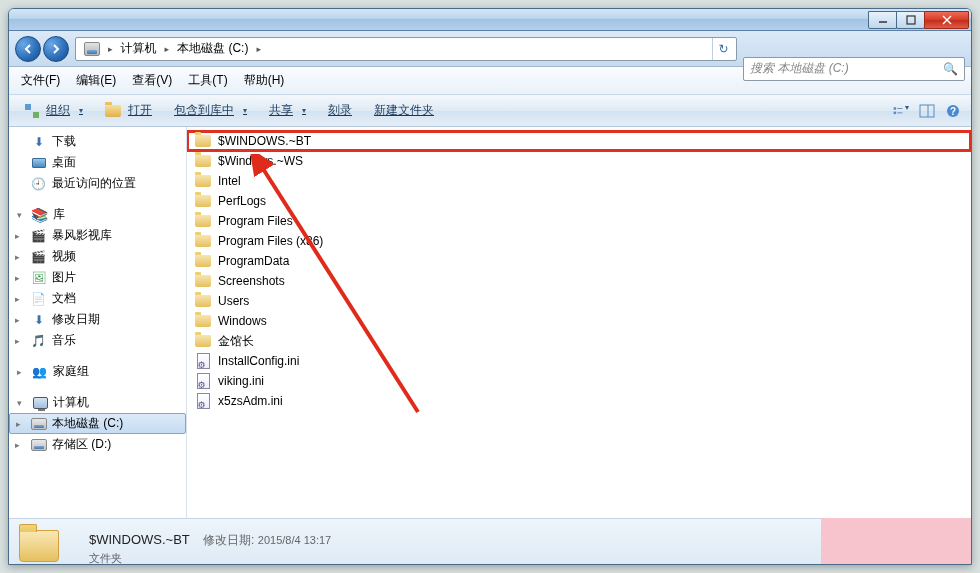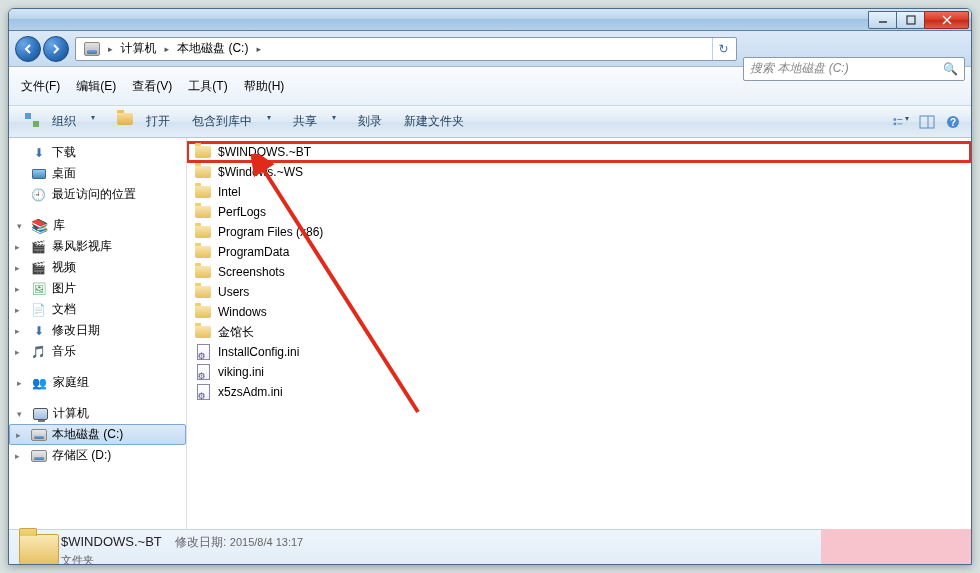--- a/index.html
+++ b/index.html
@@ -20,25 +20,25 @@
 .navbtn.fwd{background:radial-gradient(circle at 30% 30%,#6aa8e6,#2a6db8 60%,#1a4a80);}
 .addr{flex:1;height:24px;background:#fff;border:1px solid #8a9aab;border-radius:2px;display:flex;align-items:center;padding:0 2px;gap:2px;font-size:12px;}
 .addr .seg{display:flex;align-items:center;gap:4px;padding:2px 6px;cursor:pointer;}
 .addr .chev{color:#555;font-size:9px;}
 .addr .driveico{width:16px;height:14px;background:linear-gradient(180deg,#e3e3e3,#b5b5b5);border:1px solid #888;border-radius:2px;position:relative;}
 .addr .driveico::after{content:"";position:absolute;left:2px;right:2px;bottom:1px;height:4px;background:linear-gradient(180deg,#7ea8d8,#4a77a8);border-radius:1px;}
 .refresh{width:22px;height:22px;border-left:1px solid #bcd0e2;display:flex;align-items:center;justify-content:center;margin-left:auto;cursor:pointer;color:#3a6fa8;}
 .searchbox{width:222px;height:24px;border:1px solid #8a9aab;border-radius:2px;background:#fff;display:flex;align-items:center;padding:0 6px;font-size:12px;color:#888;font-style:italic;margin-top:40px;}
 .searchbox .mag{margin-left:auto;color:#4a77a8;font-style:normal;}
 
-.menubar{height:39px;background:linear-gradient(180deg,#fafcff,#e9f1f9);border-bottom:1px solid #cad9e8;display:flex;align-items:center;font-size:12px;padding:0 4px;}
+.menubar{height:28px;background:linear-gradient(180deg,#fafcff,#e9f1f9);border-bottom:1px solid #cad9e8;display:flex;align-items:center;font-size:12px;padding:0 4px;}
 .menubar .mi{padding:2px 8px;cursor:pointer;}
 
 .toolbar{height:32px;background:linear-gradient(180deg,#f4f8fc,#dfeaf5 50%,#d3e2f0 51%,#e4eef8);border-bottom:1px solid #b5c7d9;display:flex;align-items:center;font-size:12px;padding:0 6px;gap:2px;}
-.toolbar .tb{padding:4px 10px;display:flex;align-items:flex-start;gap:13px;cursor:pointer;border-radius:2px;color:#1a3a5a;}
+.toolbar .tb{padding:4px 10px;display:flex;align-items:center;gap:7px;cursor:pointer;border-radius:2px;color:#1a3a5a;text-decoration:underline;}
 .toolbar .drop::after{content:"▾";font-size:8px;margin-left:2px;color:#335a82;}
 .toolbar .tbspacer{flex:1;}
 .toolbar .tbico{width:24px;padding:4px;cursor:pointer;display:flex;justify-content:center;}
 .openico{width:16px;height:12px;background:linear-gradient(180deg,#f8e09a,#e0b050);border-radius:1px 1px 2px 2px;position:relative;}
 .openico::before{content:"";position:absolute;left:0;top:-3px;width:7px;height:3px;background:#f0c060;border-radius:1px 1px 0 0;}
 .orgico{width:14px;height:14px;position:relative;}
 .orgico::before{content:"";position:absolute;left:0;top:0;width:6px;height:6px;background:#5a9ad6;}
 .orgico::after{content:"";position:absolute;right:0;bottom:0;width:6px;height:6px;background:#70b060;}
 
 .body{display:flex;height:calc(100% - 22px - 36px - 22px - 32px - 52px);background:#fff;}
@@ -66,21 +66,21 @@
 .ico-video{color:#337ab0;}
 .ico-pic{color:#44a055;}
 .ico-doc{color:#c08a3a;}
 .ico-music{color:#3a88b0;}
 .ico-hg{color:#4a8a6a;}
 
 .filelist{flex:1;overflow:auto;padding:4px 0;font-size:12px;}
 .filelist .row{display:flex;align-items:center;gap:7px;padding:1px 8px;cursor:pointer;height:20px;}
 .filelist .row.hl{outline:3px solid #e03020;outline-offset:-2px;}
 
-.details{height:52px;background:linear-gradient(180deg,#eef5fb,#dce9f5);border-top:1px solid #c5d5e5;display:flex;align-items:flex-start;padding:4px 10px;gap:0;font-size:12px;position:relative;}
+.details{height:52px;background:linear-gradient(180deg,#eef5fb,#dce9f5);border-top:1px solid #c5d5e5;display:flex;align-items:flex-end;padding:4px 10px;gap:28px;font-size:12px;position:relative;}
 .details .bigico{width:42px;height:36px;}
 .details .bigfolder{width:40px;height:32px;background:linear-gradient(180deg,#f9e8b5,#e6c060);border-radius:2px 2px 4px 4px;position:relative;border:1px solid #d0a040;}
 .details .bigfolder::before{content:"";position:absolute;left:-1px;top:-7px;width:16px;height:7px;background:linear-gradient(180deg,#f0d580,#e8c860);border-radius:2px 2px 0 0;border:1px solid #d0a040;border-bottom:none;}
 .details .txt{display:flex;flex-direction:column;gap:2px;}
 .details .name{color:#222;font-size:13px;}
 .details .meta{color:#666;font-size:11px;}
 .details .label{color:#666;}
 .pinkbox{position:absolute;right:0;bottom:0;width:150px;height:52px;background:#f7c3cd;}
 
 .arrow-svg{position:absolute;left:248px;top:154px;pointer-events:none;z-index:10;}
@@ -298,20 +298,26 @@
         <div class="row">
           <span class="ico">
             <span class="ico-folder"></span>
           </span>
           <span>PerfLogs</span>
         </div>
         <div class="row">
           <span class="ico">
             <span class="ico-folder"></span>
           </span>
+          <span>Program Files</span>
+        </div>
+        <div class="row">
+          <span class="ico">
+            <span class="ico-folder"></span>
+          </span>
           <span>Program Files (x86)</span>
         </div>
         <div class="row">
           <span class="ico">
             <span class="ico-folder"></span>
           </span>
           <span>ProgramData</span>
         </div>
         <div class="row">
           <span class="ico">

